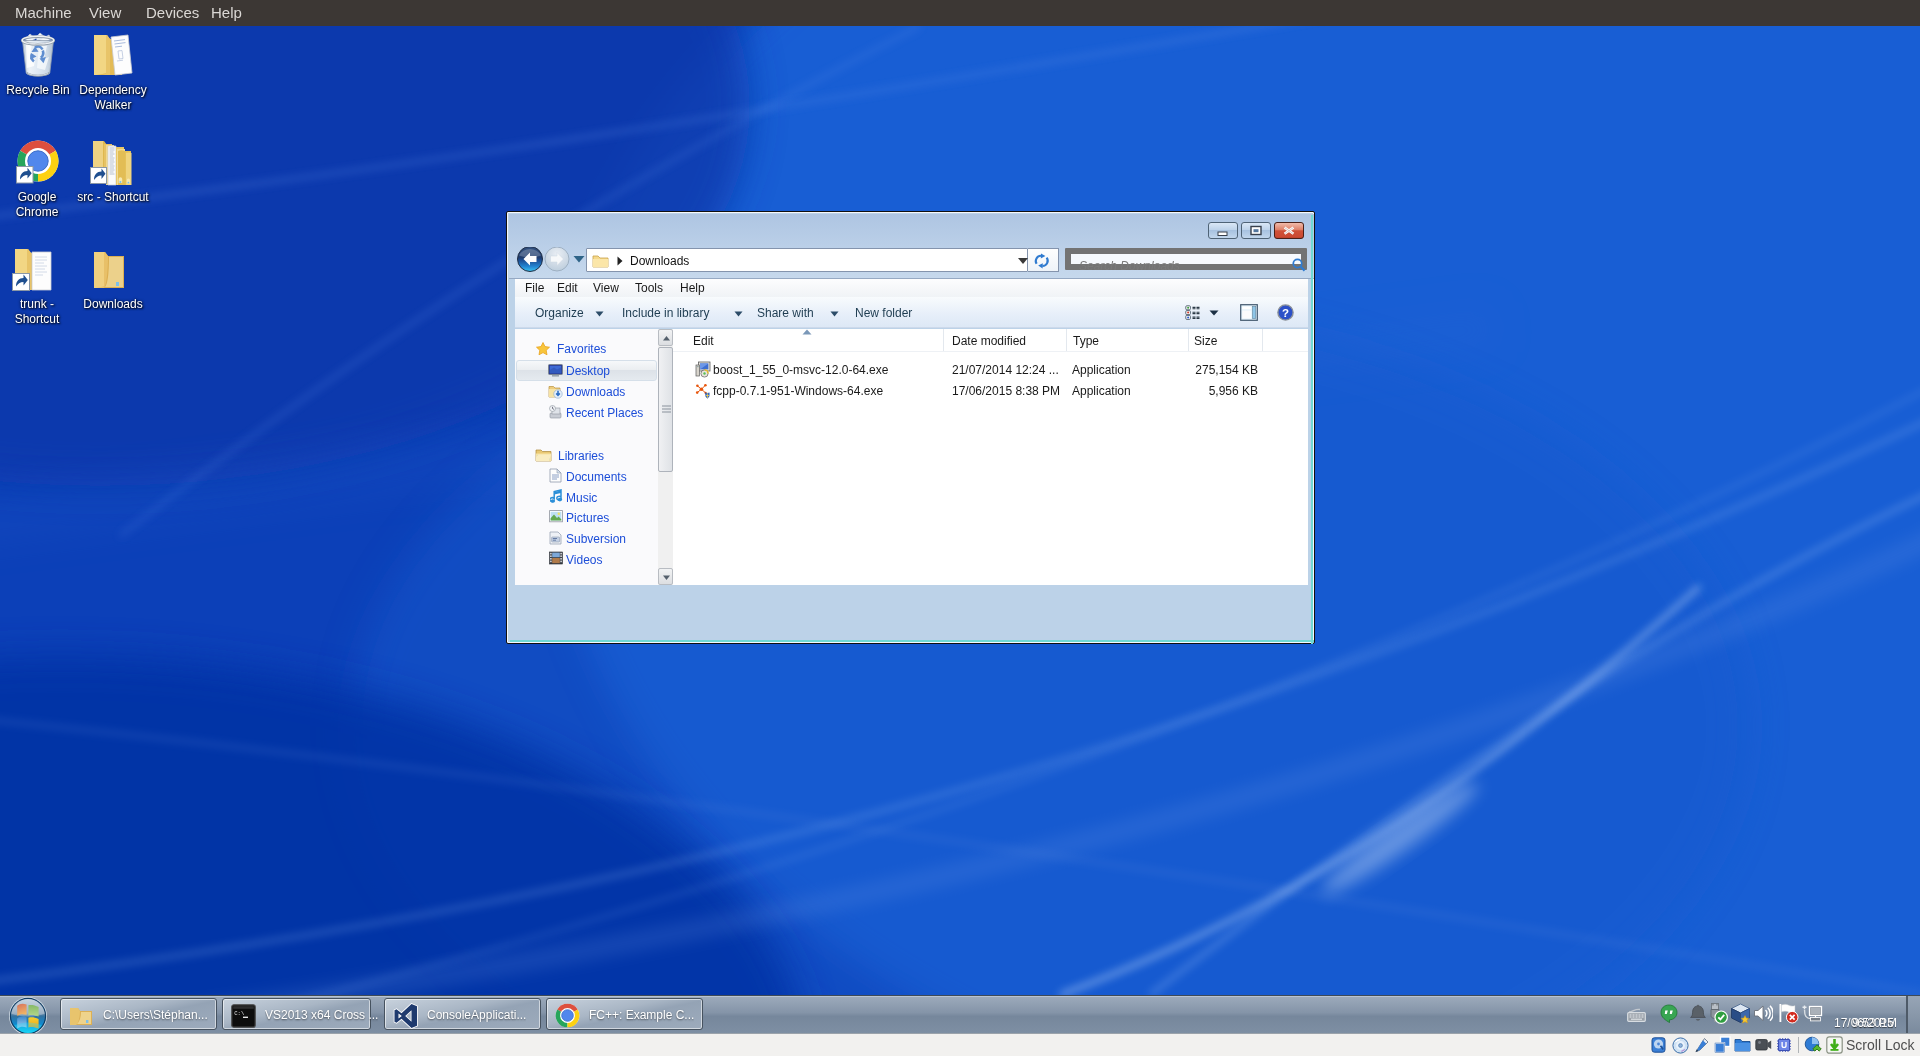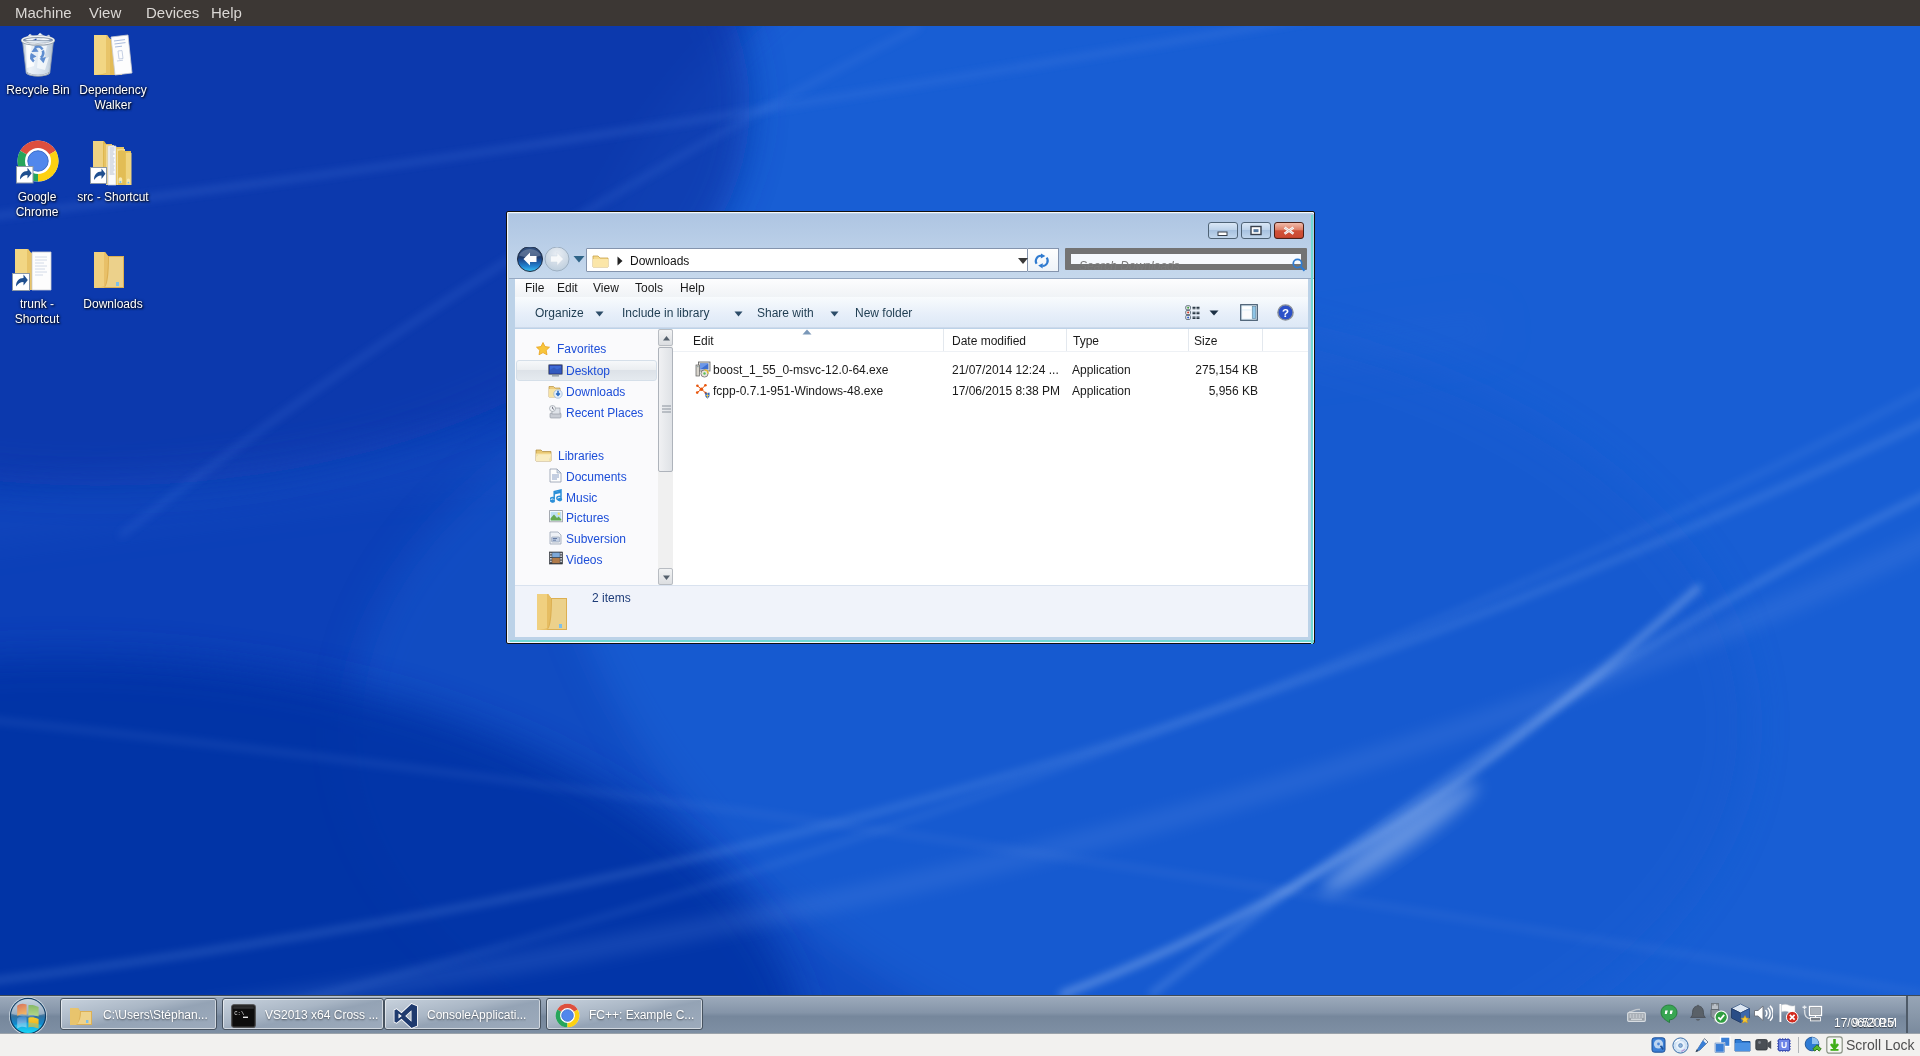--- a/index.html
+++ b/index.html
@@ -480,37 +480,25 @@
       <svg class="abs" style="left:22px;top:54px" width="16" height="16" viewBox="0 0 16 16">
         <circle cx="6.4" cy="6.2" r="1.8" fill="#e8570e"></circle>
         <circle cx="2.4" cy="2.8" r="1.3" fill="#e8570e"></circle>
           <circle cx="10.4" cy="2.3" r="1.3" fill="#e8570e"></circle>
         <circle cx="2.2" cy="9.6" r="1.3" fill="#e8570e"></circle>
           <circle cx="10.6" cy="9.9" r="1.1" fill="#e8570e"></circle>
         <path d="M6.4,6.2 L2.4,2.8 M6.4,6.2 L10.4,2.3 M6.4,6.2 L2.2,9.6 M6.4,6.2 L10.6,9.9" stroke="#e8570e" stroke-width="1"></path>
         <path d="M10.6,9.8 C11.6,10.5 13.2,10.5 14.2,9.8 L14.2,12.4 C14.2,14.1 12.4,15.2 12.4,15.2 C12.4,15.2 10.6,14.1 10.6,12.4 Z" fill="#2e6ad4" stroke="#184a9c" stroke-width="0.5"></path>
         <path d="M12.4,10.3 L12.4,15 M10.8,12.5 L14,12.5" stroke="#f8d048" stroke-width="0.8"></path>
       </svg>
-      <span class="abs" style="left:40px;top:55px">fcpp-0.7.1-951-Windows-48.exe</span>
+      <span class="abs" style="left:40px;top:55px">fcpp-0.7.1-951-Windows-64.exe</span>
       <span class="abs" style="left:279px;top:55px">17/06/2015 8:38 PM</span>
       <span class="abs" style="left:399px;top:55px">Application</span>
       <span class="abs" style="right:50px;top:55px">5,956 KB</span>
     </div>
-  </div>
-  <div id="details">
-    <svg class="abs" style="left:20px;top:2px" width="34" height="46" viewBox="0 0 34 46">
-      <path d="M2,6 L13,6 L16,10 L32,10 L32,42 L2,42 Z" fill="#d8ae57"></path>
-      <path d="M2,6 L13,6 L16,10 L16,42 L2,42 Z" fill="#e8c068"></path>
-      <path d="M2,6 L12,6 L12,40 C8,41.5 4,42 2,42 Z" fill="#f0d080"></path>
-      <path d="M12,6 L13,6 L16,10 L32,10 L32,42 L10,42 C11,41.8 12,41 12,40 Z" fill="#e6bd62"></path>
-      <path d="M16,10 L32,10 L32,42 L12,42 C14,40 16,28 16,10 Z" fill="#dcaf52"></path>
-      <path d="M17,11 L31,11 L31,41 L13,41 C15.5,39 17,28 17,11 Z" fill="#ecd18b"></path>
-      <rect x="24" y="36" width="3" height="4" fill="#7ec0ea"></rect>
-    </svg>
-    <div style="position:absolute;left:77px;top:5px;font-size:12px;color:#1e3c78">2 items</div>
   </div>
 
   <div class="abs" style="left:3px;bottom:1px;width:804px;height:2px;background:#6fd9d4"></div>
   <div class="abs" style="right:1px;top:3px;width:2px;height:429px;background:#6fd9d4"></div>
 </div>
 
 <div id="taskbar">
 
   <svg class="abs" style="left:8px;top:-2px" width="40" height="44" viewBox="0 0 40 44">
     <defs>
@@ -554,21 +542,21 @@
   <div class="tbtn" style="left:60px;width:157px">
     <svg class="abs" style="left:7px;top:4px" width="26" height="26" viewBox="0 0 26 26">
       <path d="M2,5 L10,5 L12,8 L24,8 L24,22 L2,22 Z" fill="#d9b05a"></path>
       <path d="M2,5 L10,5 L12,8 L12,22 L2,22 Z" fill="#e8c46d"></path>
       <path d="M12,8 L24,8 L24,22 L8,22 C10,20.5 12,16 12,8 Z" fill="#dcb055"></path>
       <path d="M13,9 L23,9 L23,21 L9,21 C11,19.5 13,15 13,9 Z" fill="#eed38c"></path>
       <rect x="18" y="17" width="2.4" height="3" fill="#7ec0ea"></rect>
     </svg>
     <span class="tl">C:\Users\Stéphan...</span>
   </div>
-  <div class="tbtn" style="left:222px;width:162px">
+  <div class="tbtn" style="left:222px;width:149px">
     <svg class="abs" style="left:8px;top:5px" width="25" height="24" viewBox="0 0 25 24">
       <rect x="0.8" y="0.8" width="23.4" height="22.4" rx="2" fill="#0d0d0d" stroke="#484848" stroke-width="1.2"></rect>
       <rect x="2.2" y="2.2" width="20.6" height="2.6" fill="#2e2e2e"></rect>
       <text x="3.2" y="10.6" font-family="Liberation Mono" font-size="5.6" fill="#e8e8e8">C:\</text>
       <rect x="12" y="12.6" width="5" height="1.4" fill="#e8e8e8"></rect>
     </svg>
     <span class="tl">VS2013 x64 Cross ...</span>
   </div>
   <div class="tbtn" style="left:384px;width:157px">
     <svg class="abs" style="left:7px;top:3px" width="28" height="28" viewBox="0 0 28 28">

